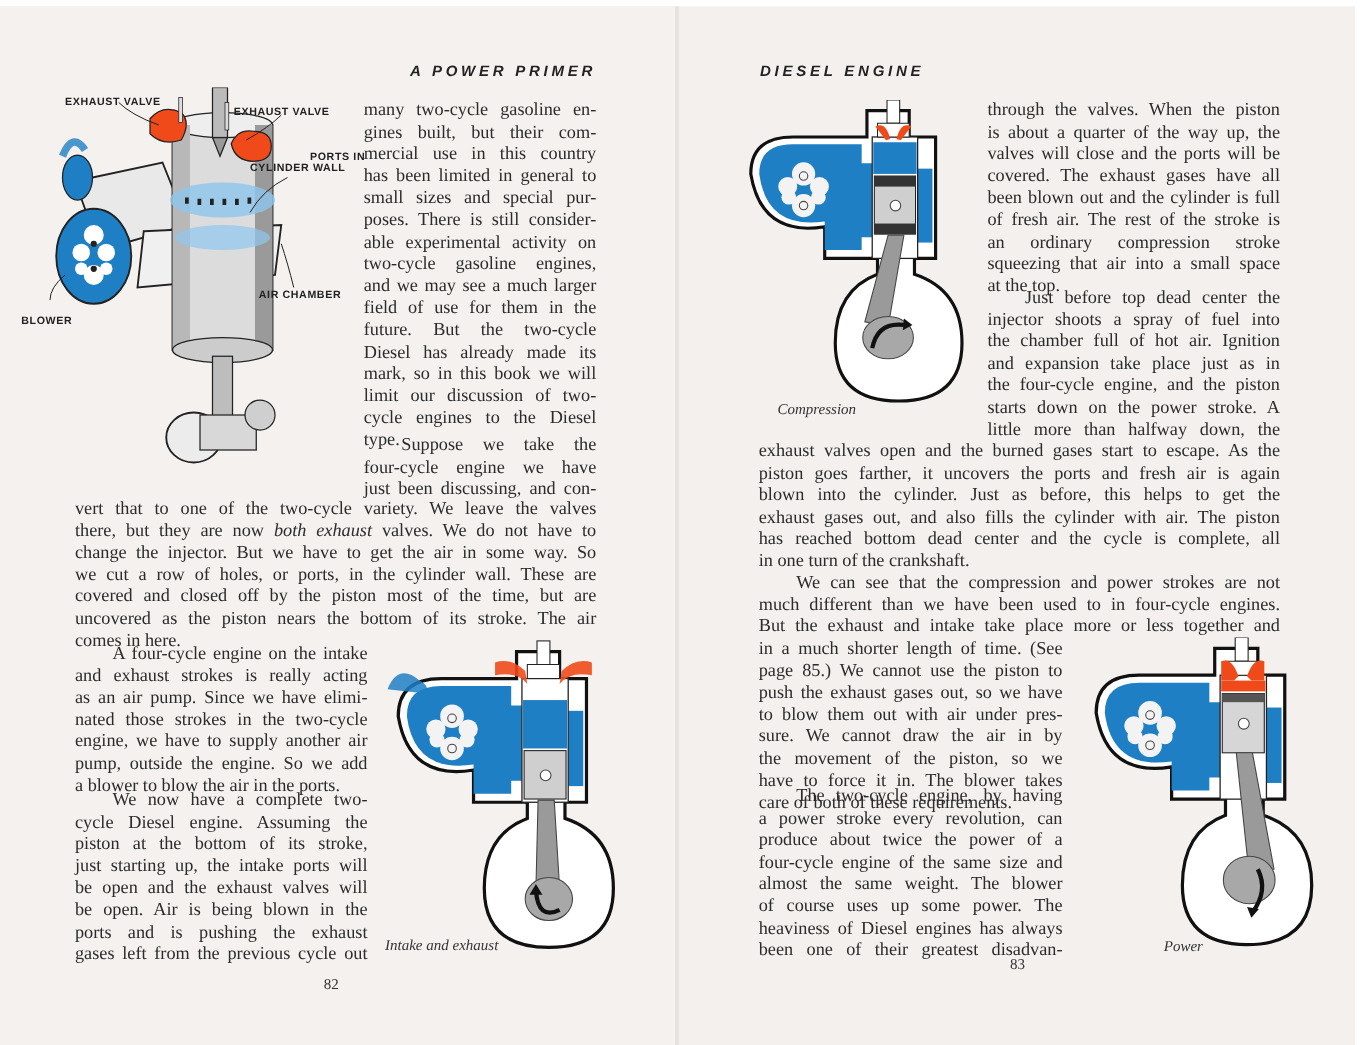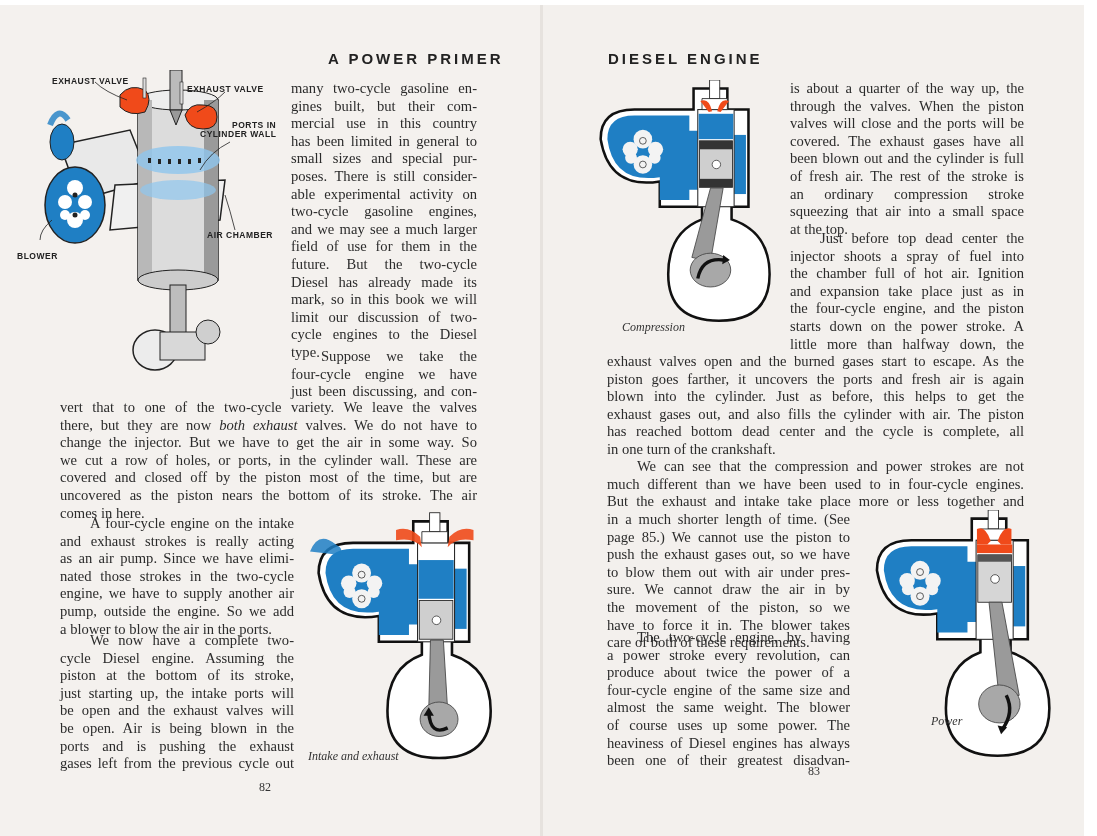--- a/index.html
+++ b/index.html
@@ -6,21 +6,21 @@
   body {
     width:1097px; height:836px; background:#ffffff; position:relative; overflow:hidden;
     font-family: "Liberation Serif", "DejaVu Serif", serif; color:#2a2a2a;
   }
   .page { position:absolute; top:5px; height:831px; background:#f4f1ee; }
   .page.left { left:0; width:541px; }
   .page.right { left:542px; width:542px; background:#f3f0ed; }
   .gutter { position:absolute; left:540px; top:5px; width:3px; height:831px; background:#e6e2de; }
   .running-head {
     position:absolute; top:50px; font-family:"Liberation Sans","DejaVu Sans",sans-serif;
-    font-weight:bold; font-size:15px; letter-spacing:3px; color:#222;
+    font-style:italic; font-weight:bold; font-size:12px; letter-spacing:3px; color:#222;
   }
   .p { position:absolute; font-size:14.6px; line-height:17.6px; text-align:justify; color:#2b2b2b; }
   .p .line { display:block; white-space:nowrap; text-align:justify; text-align-last:justify; }
   .p .line.last { text-align-last:left; }
   .p .indent { padding-left:30px; }
   .caption { position:absolute; font-style:italic; font-size:12px; color:#333; }
   .label { position:absolute; font-family:"Liberation Sans","DejaVu Sans",sans-serif; font-size:8.5px; letter-spacing:0.5px; color:#222;font-weight:bold; }
   .folio { position:absolute; font-size:12px; color:#333; }
   svg { position:absolute; }
   em { font-style:italic; }
@@ -87,21 +87,21 @@
 
   <path d="M75 12 q10 10 32 18" fill="none" stroke="#222" stroke-width="0.8"></path>
   <path d="M205 22 q-10 10 -28 20" fill="none" stroke="#222" stroke-width="0.8"></path>
   <path d="M210 72 q-20 10 -30 28" fill="none" stroke="#222" stroke-width="0.8"></path>
   <path d="M215 160 q-5 -20 -10 -35" fill="none" stroke="#222" stroke-width="0.8"></path>
   <path d="M20 170 q0 -10 12 -20" fill="none" stroke="#222" stroke-width="0.8"></path>
 </svg>
 
 <div class="label" style="left:52px;top:76px;">EXHAUST VALVE</div>
 <div class="label" style="left:187px;top:84px;">EXHAUST VALVE</div>
-<div class="label" style="left:232px;top:120px;">PORTS IN</div>
+<div class="label" style="left:248px;top:120px;">PORTS IN</div>
 <div class="label" style="left:200px;top:129px;">CYLINDER WALL</div>
 <div class="label" style="left:207px;top:230px;text-align:center;">AIR CHAMBER</div>
 <div class="label" style="left:17px;top:251px;">BLOWER</div>
 
 <div class="p" style="left:291px;top:80px;width:186px;">
   <span class="line">many two-cycle gasoline en-</span>
   <span class="line">gines built, but their com-</span>
   <span class="line">mercial use in this country</span>
   <span class="line">has been limited in general to</span>
   <span class="line">small sizes and special pur-</span>
@@ -212,22 +212,22 @@
   <rect x="127" y="117" width="39" height="10" fill="#333"></rect>
   <circle cx="147" cy="100" r="5" fill="#fff" stroke="#444"></circle>
   <path d="M140 128 L155 128 L140 215 L118 210 Z" fill="#9a9a9a" stroke="#444"></path>
   <ellipse cx="140" cy="225" rx="24" ry="20" fill="#a8a8a8" stroke="#444"></ellipse>
   <path d="M125 235 q5 -25 30 -22" fill="none" stroke="#111" stroke-width="4"></path>
   <path d="M155 207 l8 6 l-9 5 Z" fill="#111"></path>
 </svg>
 <div class="caption" style="left:622px;top:320px;">Compression</div>
 
 <div class="p" style="left:790px;top:80px;width:234px;">
+  <span class="line">through the valves. When the piston</span>
   <span class="line">is about a quarter of the way up, the</span>
-  <span class="line">through the valves. When the piston</span>
   <span class="line">valves will close and the ports will be</span>
   <span class="line">covered. The exhaust gases have all</span>
   <span class="line">been blown out and the cylinder is full</span>
   <span class="line">of fresh air. The rest of the stroke is</span>
   <span class="line">an ordinary compression stroke</span>
   <span class="line">squeezing that air into a small space</span>
   <span class="line last">at the top.</span>
 </div>
 <div class="p" style="left:790px;top:230px;width:234px;">
   <span class="line indent">Just before top dead center the</span>
@@ -278,15 +278,15 @@
   <path d="M166 22 q-10 -4 -16 14 L154 40 L166 40 Z" fill="#f04a1a"></path>
   <rect x="126" y="40" width="41" height="10" fill="#f04a1a"></rect>
   <rect x="127" y="52" width="39" height="55" fill="#d6d6d6" stroke="#222"></rect>
   <rect x="127" y="52" width="39" height="8" fill="#555"></rect>
   <circle cx="147" cy="80" r="5" fill="#fff" stroke="#444"></circle>
   <path d="M140 107 L155 107 L175 215 L152 220 Z" fill="#9a9a9a" stroke="#444"></path>
   <ellipse cx="152" cy="225" rx="24" ry="22" fill="#a8a8a8" stroke="#444"></ellipse>
   <path d="M160 215 q10 20 -5 40" fill="none" stroke="#111" stroke-width="4"></path>
   <path d="M150 250 l4 10 l7 -8 Z" fill="#111"></path>
 </svg>
-<div class="caption" style="left:931px;top:714px;">Power</div>
+<div class="caption" style="left:931px;top:750px;">Power</div>
 
 <div class="folio" style="left:808px;top:764px;">83</div>
 
 </body></html>

